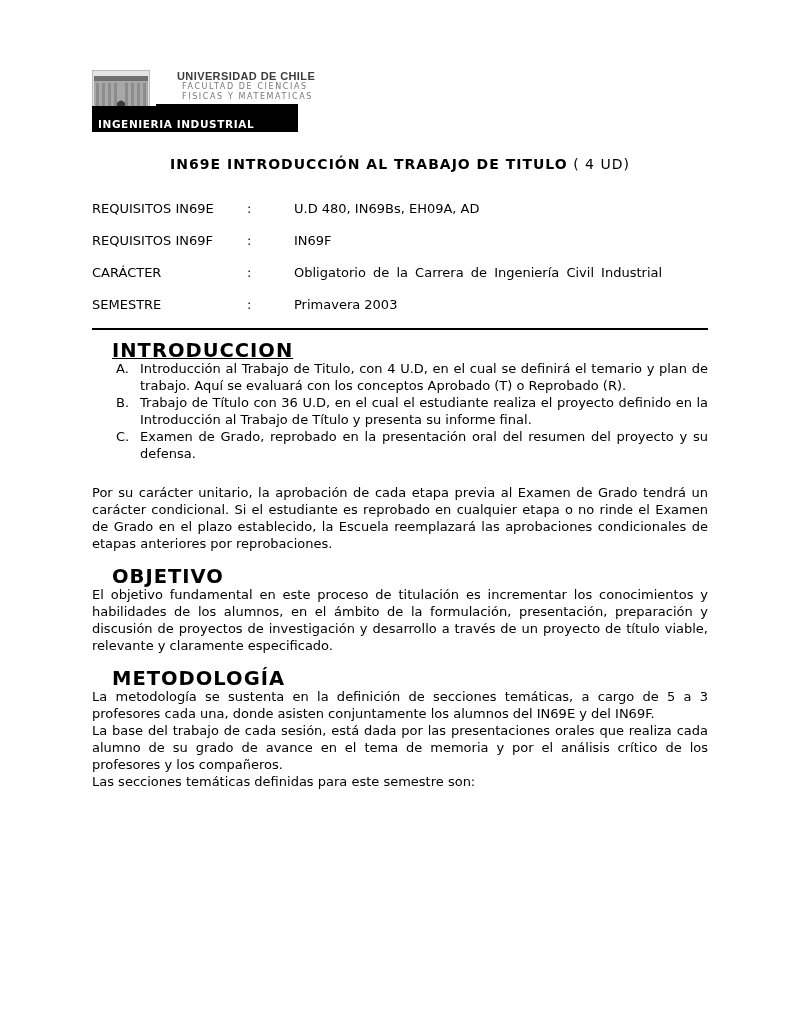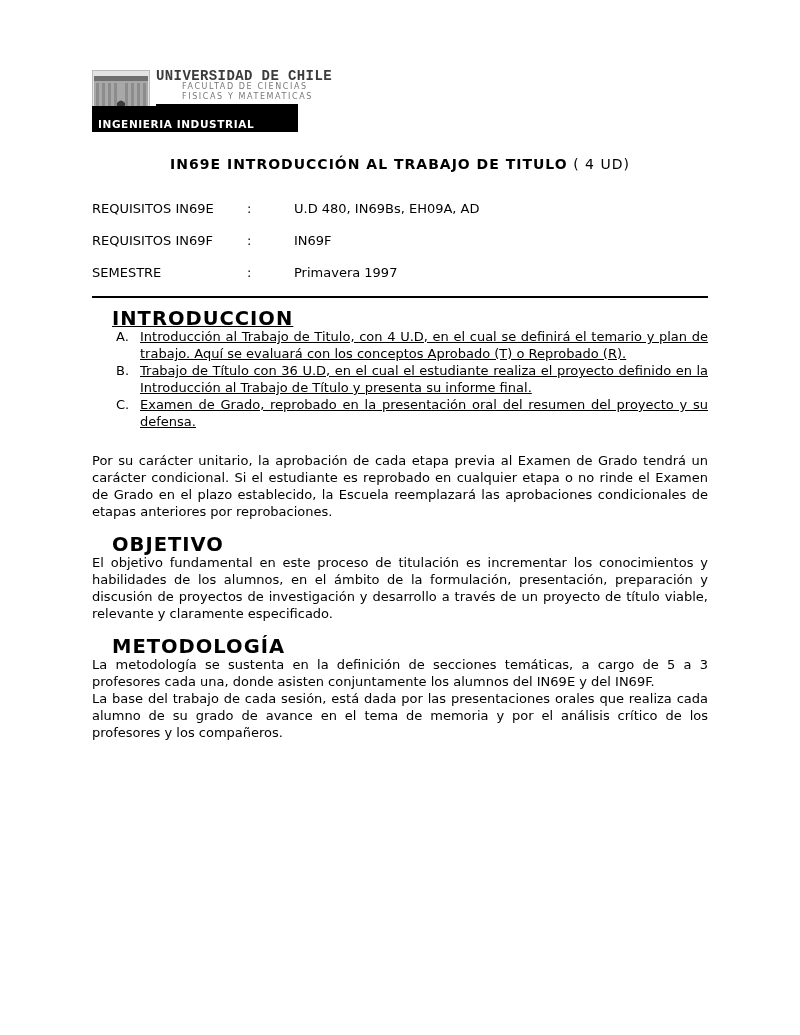--- a/index.html
+++ b/index.html
@@ -16,23 +16,23 @@
   .page { padding: 68px 92px 60px 92px; }
 
   
   .logo { position: relative; width: 208px; height: 64px; margin-left: -2px; }
   .logo-photo {
     position: absolute; left: 2px; top: 2px; width: 58px; height: 52px;
     border: 1px solid #bbb; background: #dcdcdc; overflow: hidden;
   }
   .logo-right { position: absolute; left: 66px; top: 3px; width: 142px; }
   .lg-univ {
-    font-family: Liberation Mono, monospace;
-    font-weight: bold; font-size: 14px; line-height: 11px; color: #3c3c3c;
-    letter-spacing: 0.4px; white-space: nowrap;
+    font-family: Liberation Sans, sans-serif;
+    font-weight: bold; font-size: 11px; line-height: 11px; color: #3c3c3c;
+    letter-spacing: 0.4px; white-space: nowrap; margin-left: 21px;
   }
   .lg-fac {
     font-size: 8px; line-height: 10px; color: #787878;
     letter-spacing: 1.6px; white-space: nowrap; padding-left: 26px;
   }
   .lg-dept-small {
     margin-top: 2px; background: #000; color: #fff;
     font-size: 5px; line-height: 7px; letter-spacing: 2.4px;
     padding: 1px 3px; white-space: nowrap; width: 142px;
   }
@@ -61,21 +61,21 @@
   
   .rule { border-top: 2px solid #000; margin-top: 14px; }
 
   
   .section-heading { font-weight: bold; letter-spacing: 1px; margin: 16px 0 1px 20px; }
   .section-heading.first { margin-top: 12px; text-decoration: underline; }
   .para { text-align: justify; }
   .list { margin-left: 24px; }
   .list-item { display: flex; }
   .list-marker { flex: 0 0 24px; width: 24px; }
-  .list-text { flex: 1; text-align: justify; text-decoration: underline; }
+  .list-text { flex: 1; text-align: justify; }
   .para-gap { margin-top: 22px; }
 </style>
 </head>
 <body>
 
 <div class="page">
 
   <header class="logo">
     <div class="logo-photo">
       <svg width="56" height="50" viewBox="0 0 56 50" xmlns="http://www.w3.org/2000/svg">
@@ -104,22 +104,23 @@
   </header>
 
   <h1 class="title title-1"><span class="t-main">IN69E INTRODUCCIÓN AL TRABAJO DE TITULO</span><span class="t-suffix"> ( 4 UD)</span></h1>
 
 
   <section class="requisites">
     <p class="req-row"><span class="req-label">REQUISITOS IN69E</span><span class="req-colon">:</span><span class="req-value">U.D 480, IN69Bs, EH09A, AD</span></p>
 
     <p class="req-row"><span class="req-label">REQUISITOS IN69F</span><span class="req-colon">:</span><span class="req-value">IN69F</span></p>
 
+    <p class="req-row justified"><span class="req-label">CARÁCTER</span><span class="req-colon">:</span><span class="req-value">Obligatorio de la Carrera de Ingeniería Civil Industrial</span></p>
 
-    <p class="req-row"><span class="req-label">SEMESTRE</span><span class="req-colon">:</span><span class="req-value">Primavera 1997</span></p>
+    <p class="req-row"><span class="req-label">SEMESTRE</span><span class="req-colon">:</span><span class="req-value">Primavera 2003</span></p>
   </section>
 
   <div class="rule"></div>
 
   <h2 class="section-heading first">INTRODUCCION</h2>
 
   <div class="list">
     <div class="list-item">
       <span class="list-marker">A.</span>
       <span class="list-text">Introducción al Trabajo de Titulo, con 4 U.D, en el cual se definirá el temario y plan de trabajo. Aquí se evaluará con los conceptos Aprobado (T) o Reprobado (R).</span>
@@ -135,14 +136,15 @@
   </div>
 
   <p class="para para-gap">Por su carácter unitario, la aprobación de cada etapa previa al Examen de Grado tendrá un carácter condicional. Si el estudiante es reprobado en cualquier etapa o no rinde el Examen de Grado en el plazo establecido, la Escuela reemplazará las aprobaciones condicionales de etapas anteriores por reprobaciones.</p>
 
   <h2 class="section-heading">OBJETIVO</h2>
   <p class="para">El objetivo fundamental en este proceso de titulación es incrementar los conocimientos y habilidades de los alumnos, en el ámbito de la formulación, presentación,  preparación y discusión de proyectos de investigación y desarrollo a través de un proyecto de título viable,  relevante y claramente especificado.</p>
 
   <h2 class="section-heading">METODOLOGÍA</h2>
   <p class="para">La metodología se sustenta en la definición de secciones temáticas, a cargo de 5 a 3 profesores cada una, donde asisten conjuntamente los alumnos del IN69E y del IN69F.</p>
   <p class="para">La base del trabajo de cada sesión, está dada por las presentaciones orales que realiza cada alumno de su grado de avance en el tema de memoria y por el análisis crítico de los profesores y los compañeros.</p>
+  <p class="para">Las secciones temáticas definidas para este semestre son:</p>
 
 </div>
 
 </body></html>

